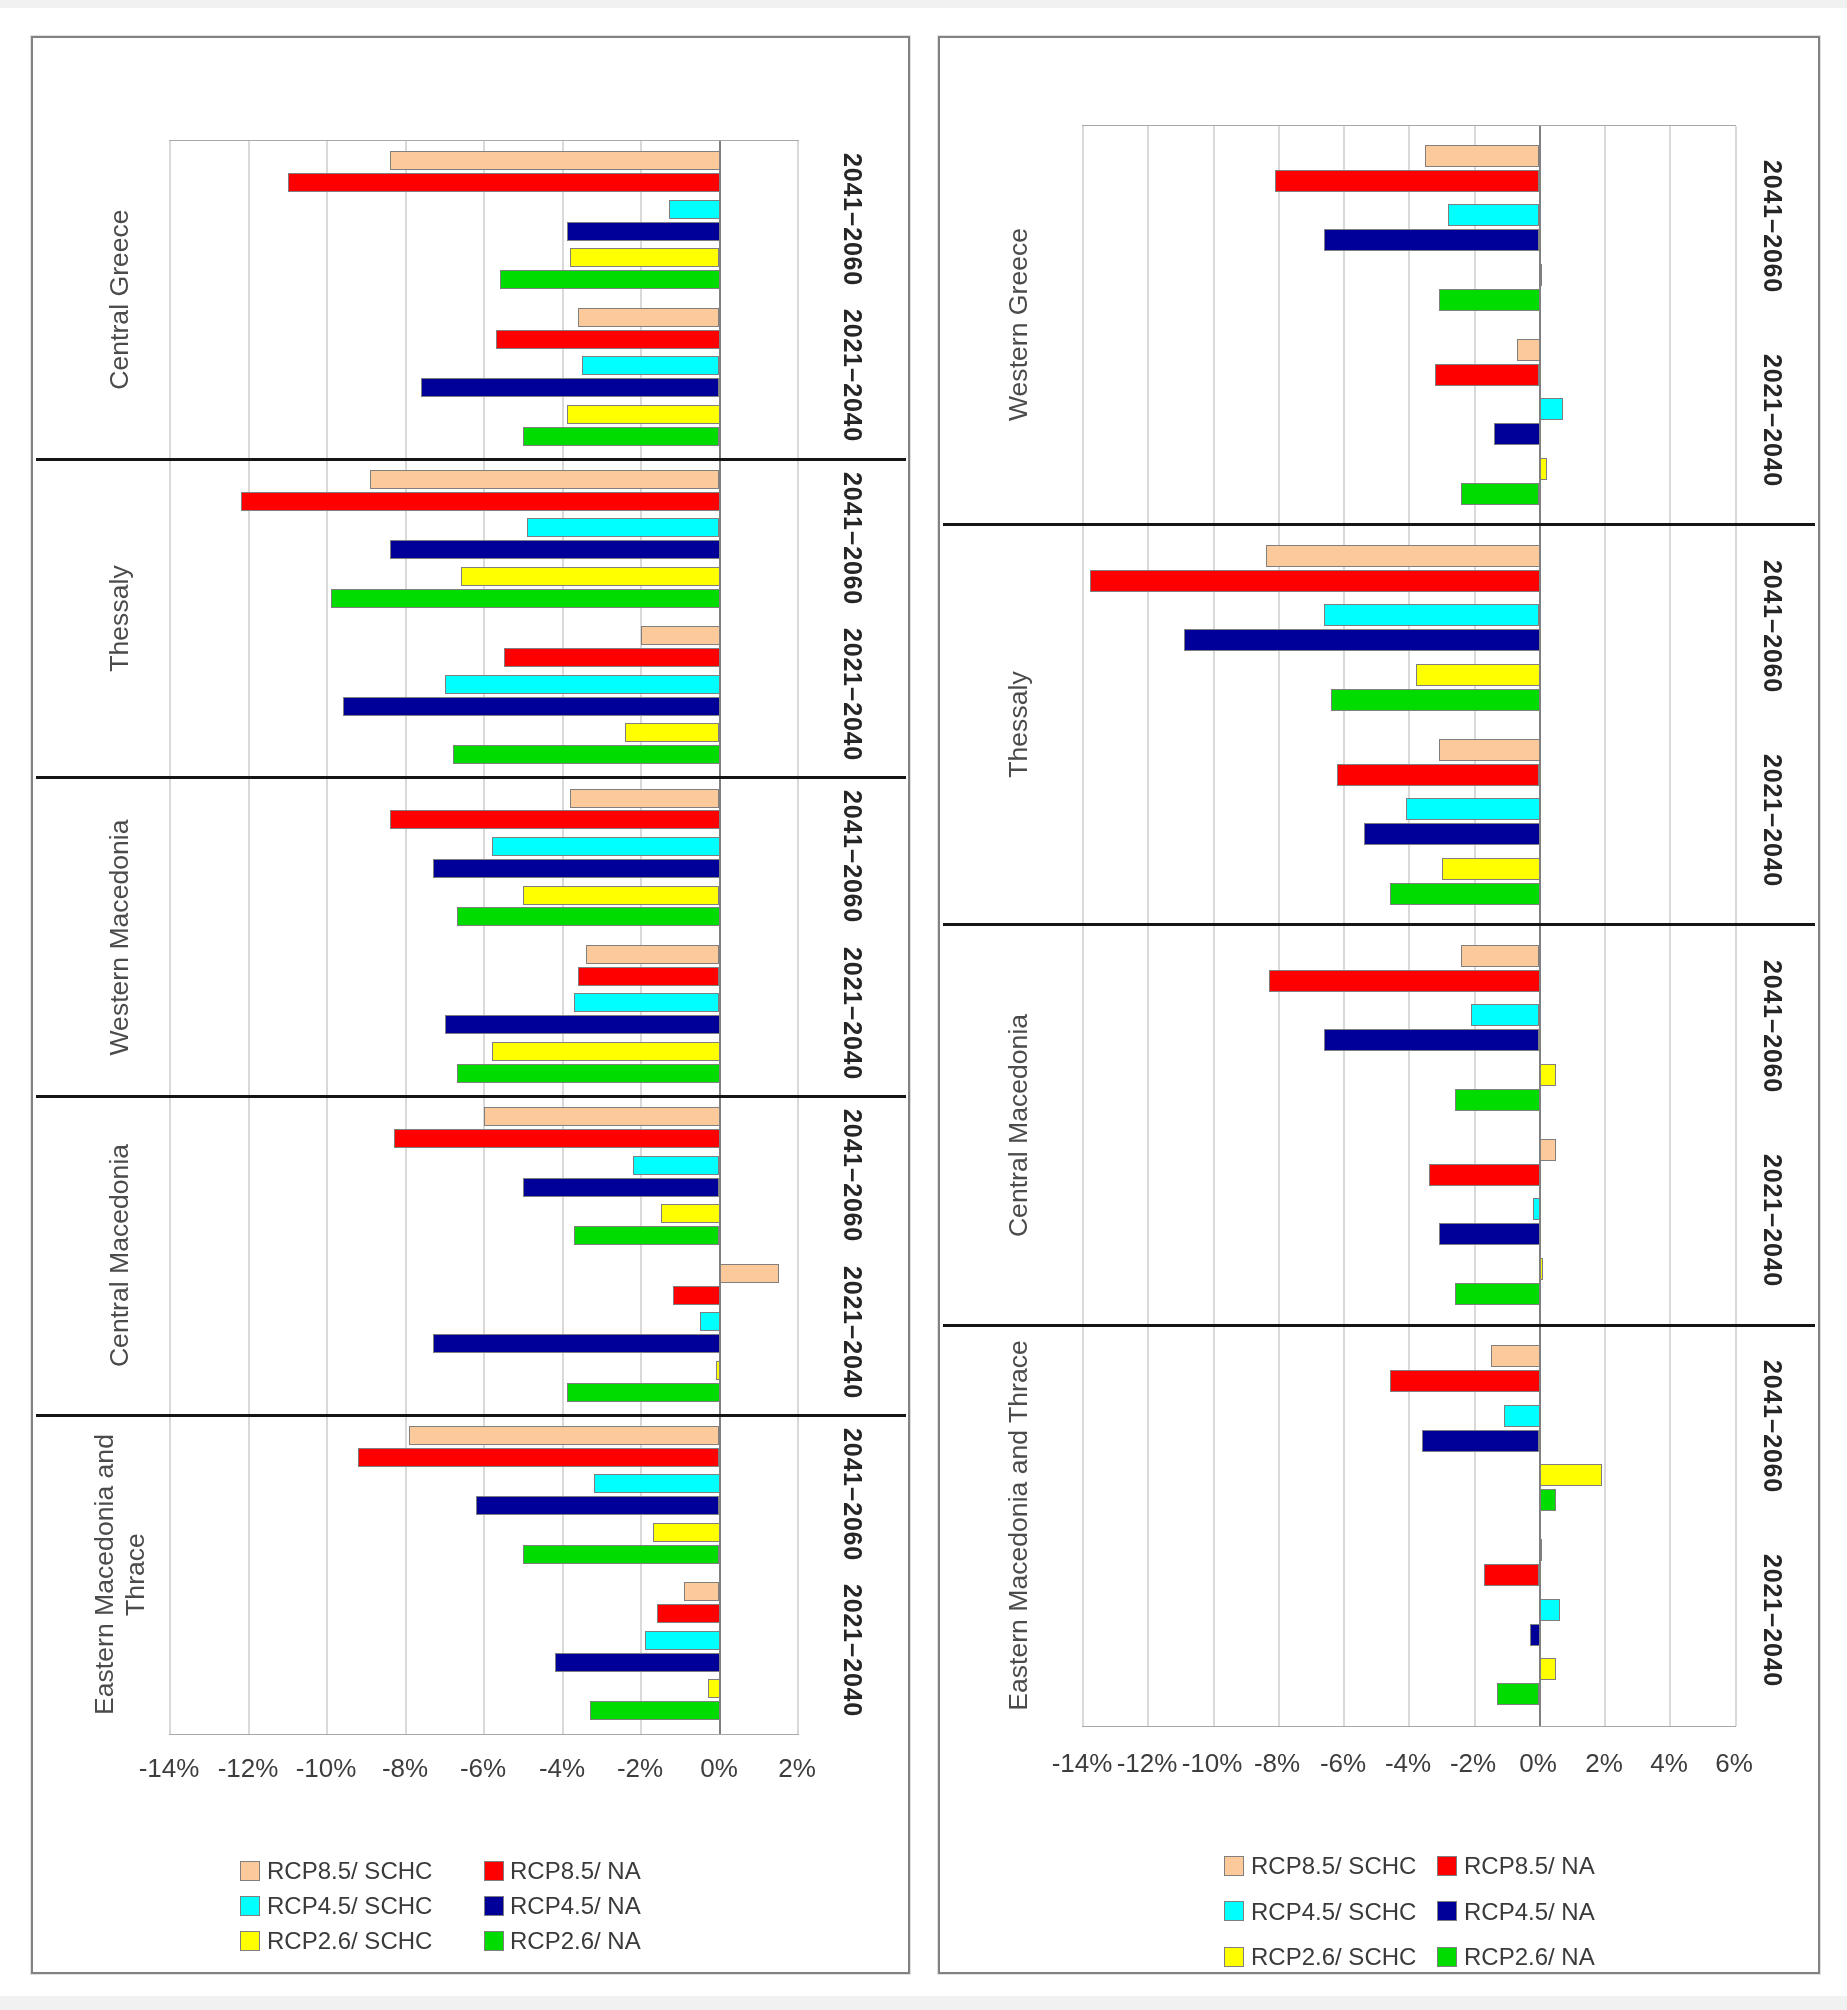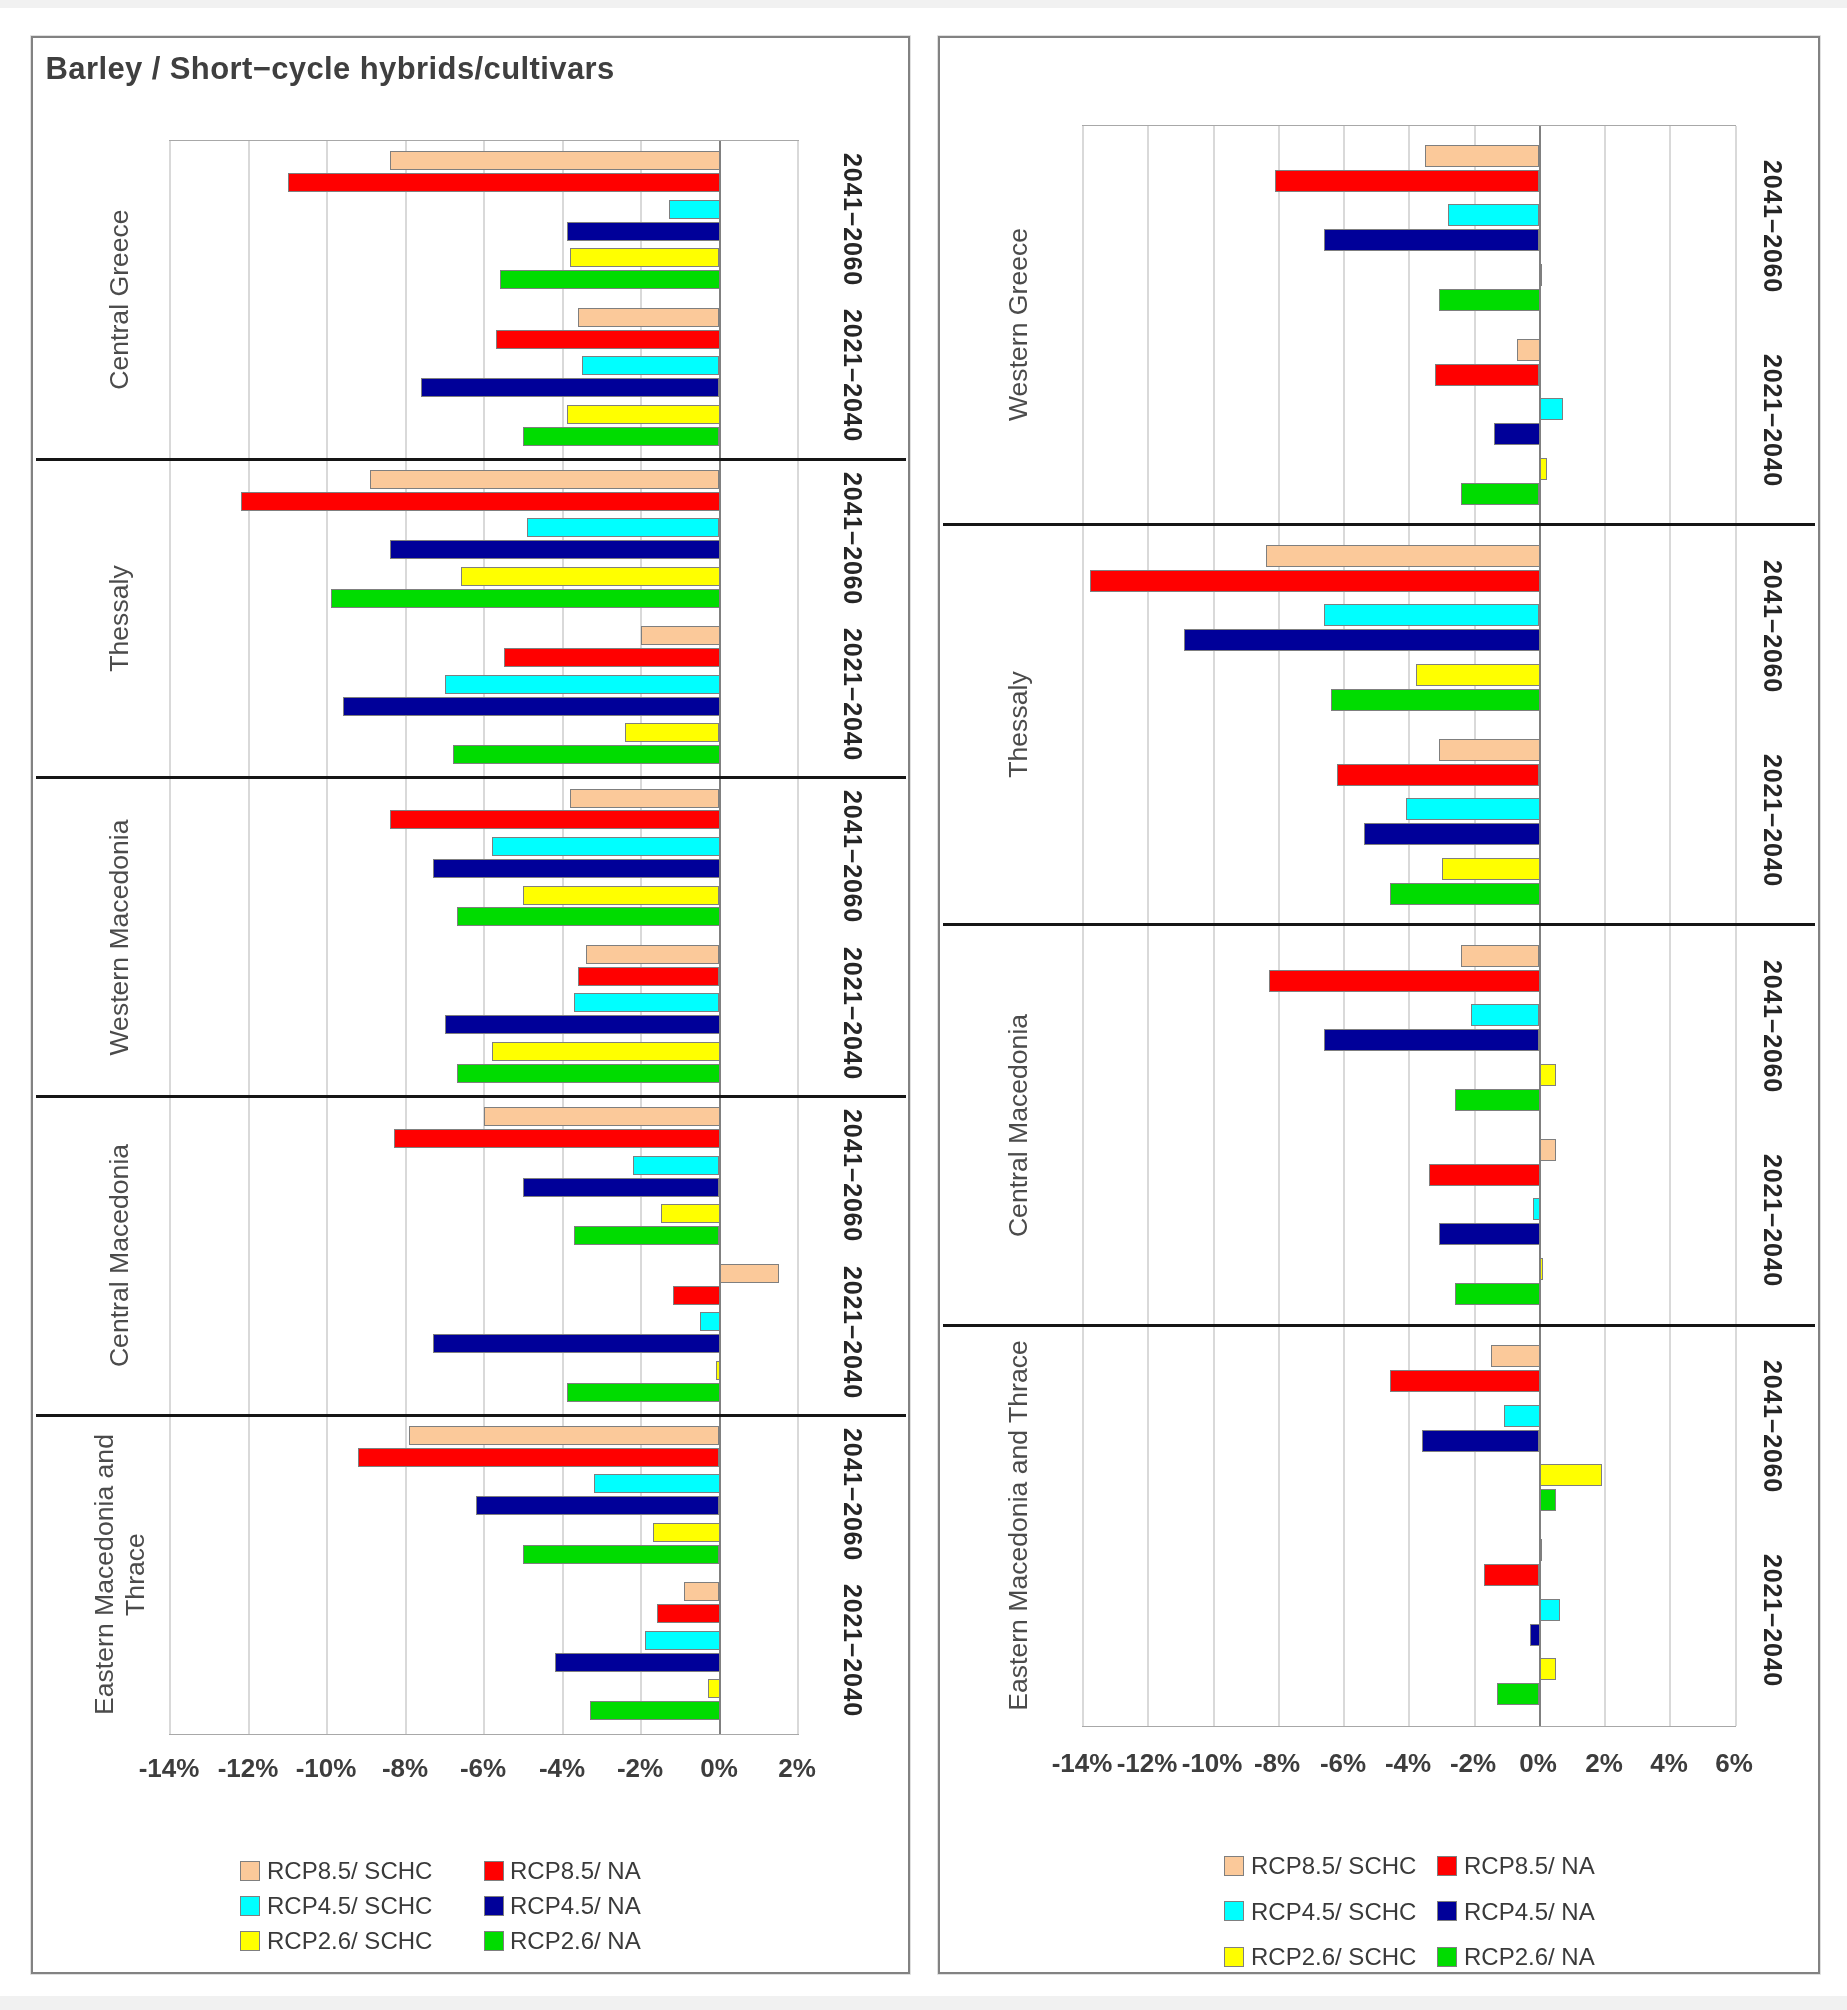--- a/index.html
+++ b/index.html
@@ -4,37 +4,36 @@
 <style>
   html,body{margin:0;padding:0;background:#ffffff;}
   body{width:1848px;height:2010px;position:relative;font-family:"Liberation Sans",sans-serif;overflow:hidden;}
   .edge-strip{position:absolute;left:0;width:1848px;background:#f1f1f1;}
   .panel{position:absolute;background:#ffffff;border:2.3px solid #828282;box-sizing:border-box;box-shadow:0 0 0 0.8px #d9d9d9;}
   .chart-title{position:absolute;left:12.5px;top:12.5px;margin:0;font-size:31px;font-weight:700;color:#3f3f3f;letter-spacing:0.4px;white-space:nowrap;}
   .plot{position:absolute;border:1.6px solid #a8a8a8;background:#fff;box-sizing:content-box;}
   .gridline{position:absolute;top:0;height:100%;width:1.6px;background:#d9d9d9;}
   .zero-line{position:absolute;top:0;height:100%;width:1.6px;background:#808080;}
   .bar{position:absolute;border:1.6px solid #7f7f7f;box-sizing:border-box;}
-  .x-tick{position:absolute;width:102px;text-align:center;font-size:26px;font-weight:700;color:#3d3d3d;}
+  .x-tick{position:absolute;width:102px;text-align:center;font-size:26px;font-weight:400;color:#3d3d3d;}
   .region-label{position:absolute;display:flex;align-items:center;justify-content:center;text-align:center;
      font-size:26.6px;color:#4b4b4b;line-height:31px;transform:rotate(-90deg);}
   .period-label{position:absolute;width:219px;height:33px;text-align:center;font-size:25px;font-weight:700;
      color:#262626;line-height:33px;transform:rotate(90deg);letter-spacing:0.8px;}
   .separator{position:absolute;height:3.1px;background:#151515;}
   .lg-swatch{position:absolute;width:19.6px;height:19.6px;border:1.6px solid #7f7f7f;box-sizing:border-box;}
   .lg-label{position:absolute;font-size:24px;color:#3a3a3a;line-height:23.5px;white-space:nowrap;}
 </style>
 </head>
 <body>
 
 <div class="edge-strip" style="top:0;height:7.8px;"></div>
 <div class="edge-strip" style="top:1996px;height:14px;"></div>
 
 <section class="panel" style="left:31px;top:36px;width:879px;height:1938px;">
-  <h2 class="chart-title">Barley / Short−cycle hybrids/cultivars</h2>
   <div class="plot" style="left: 136px; top: 102px; width: 628px; height: 1593px;">
       <div class="gridline" style="left: -0.8px;"></div>
       <div class="gridline" style="left: 78px;"></div>
       <div class="gridline" style="left: 156px;"></div>
       <div class="gridline" style="left: 235px;"></div>
       <div class="gridline" style="left: 313px;"></div>
       <div class="gridline" style="left: 392px;"></div>
       <div class="gridline" style="left: 470px;"></div>
       <div class="zero-line" style="left: 549px;"></div>
       <div class="gridline" style="left: 627px;"></div>

